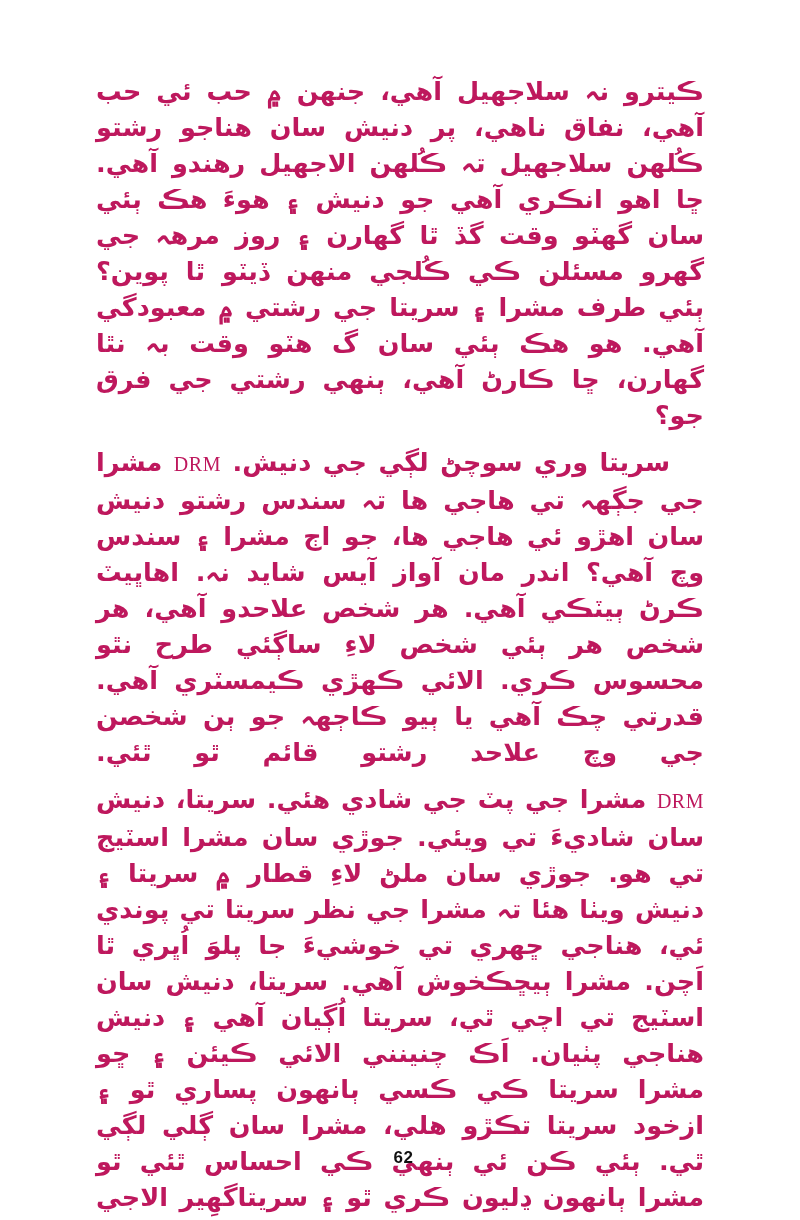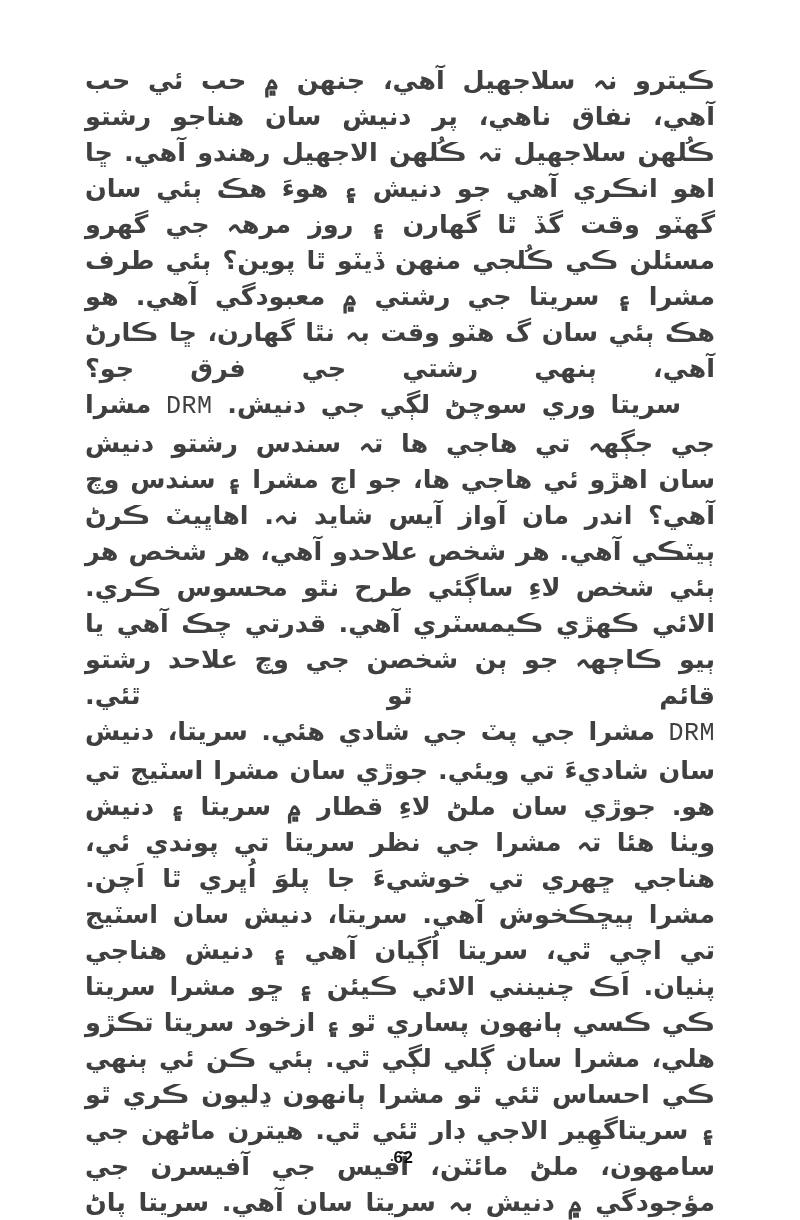--- a/index.html
+++ b/index.html
@@ -25,49 +25,49 @@
     top: 62px;
     right: 85px;
     left: 85px;
     direction: rtl;
     text-align: justify;
     text-align-last: justify;
     unicode-bidi: embed;
   }
 
   .para {
-    margin: 0;
+    margin: 11px;
     padding: 0;
     direction: rtl;
     text-align: justify;
     text-align-last: justify;
     font-family: "DejaVu Sans", sans-serif;
     font-weight: 700;
     font-size: 25.5px;
     line-height: 36px;
-    color: #404040;
+    color: #be185d;
     letter-spacing: 0px;
     word-spacing: 1px;
     -webkit-font-smoothing: none;
   }
 
   .para.indent {
     text-indent: 34px;
   }
 
   
   .para.last {
     text-align-last: right;
   }
 
   
   .latin {
-    font-family: Liberation Mono, monospace;
+    font-family: Liberation Serif, serif;
     font-weight: 400;
-    font-size: 25px;
+    font-size: 20px;
     direction: ltr;
     unicode-bidi: isolate;
     letter-spacing: 0.5px;
   }
 
   
   .folio {
     position: absolute;
     top: 1148px;
     left: 0;

